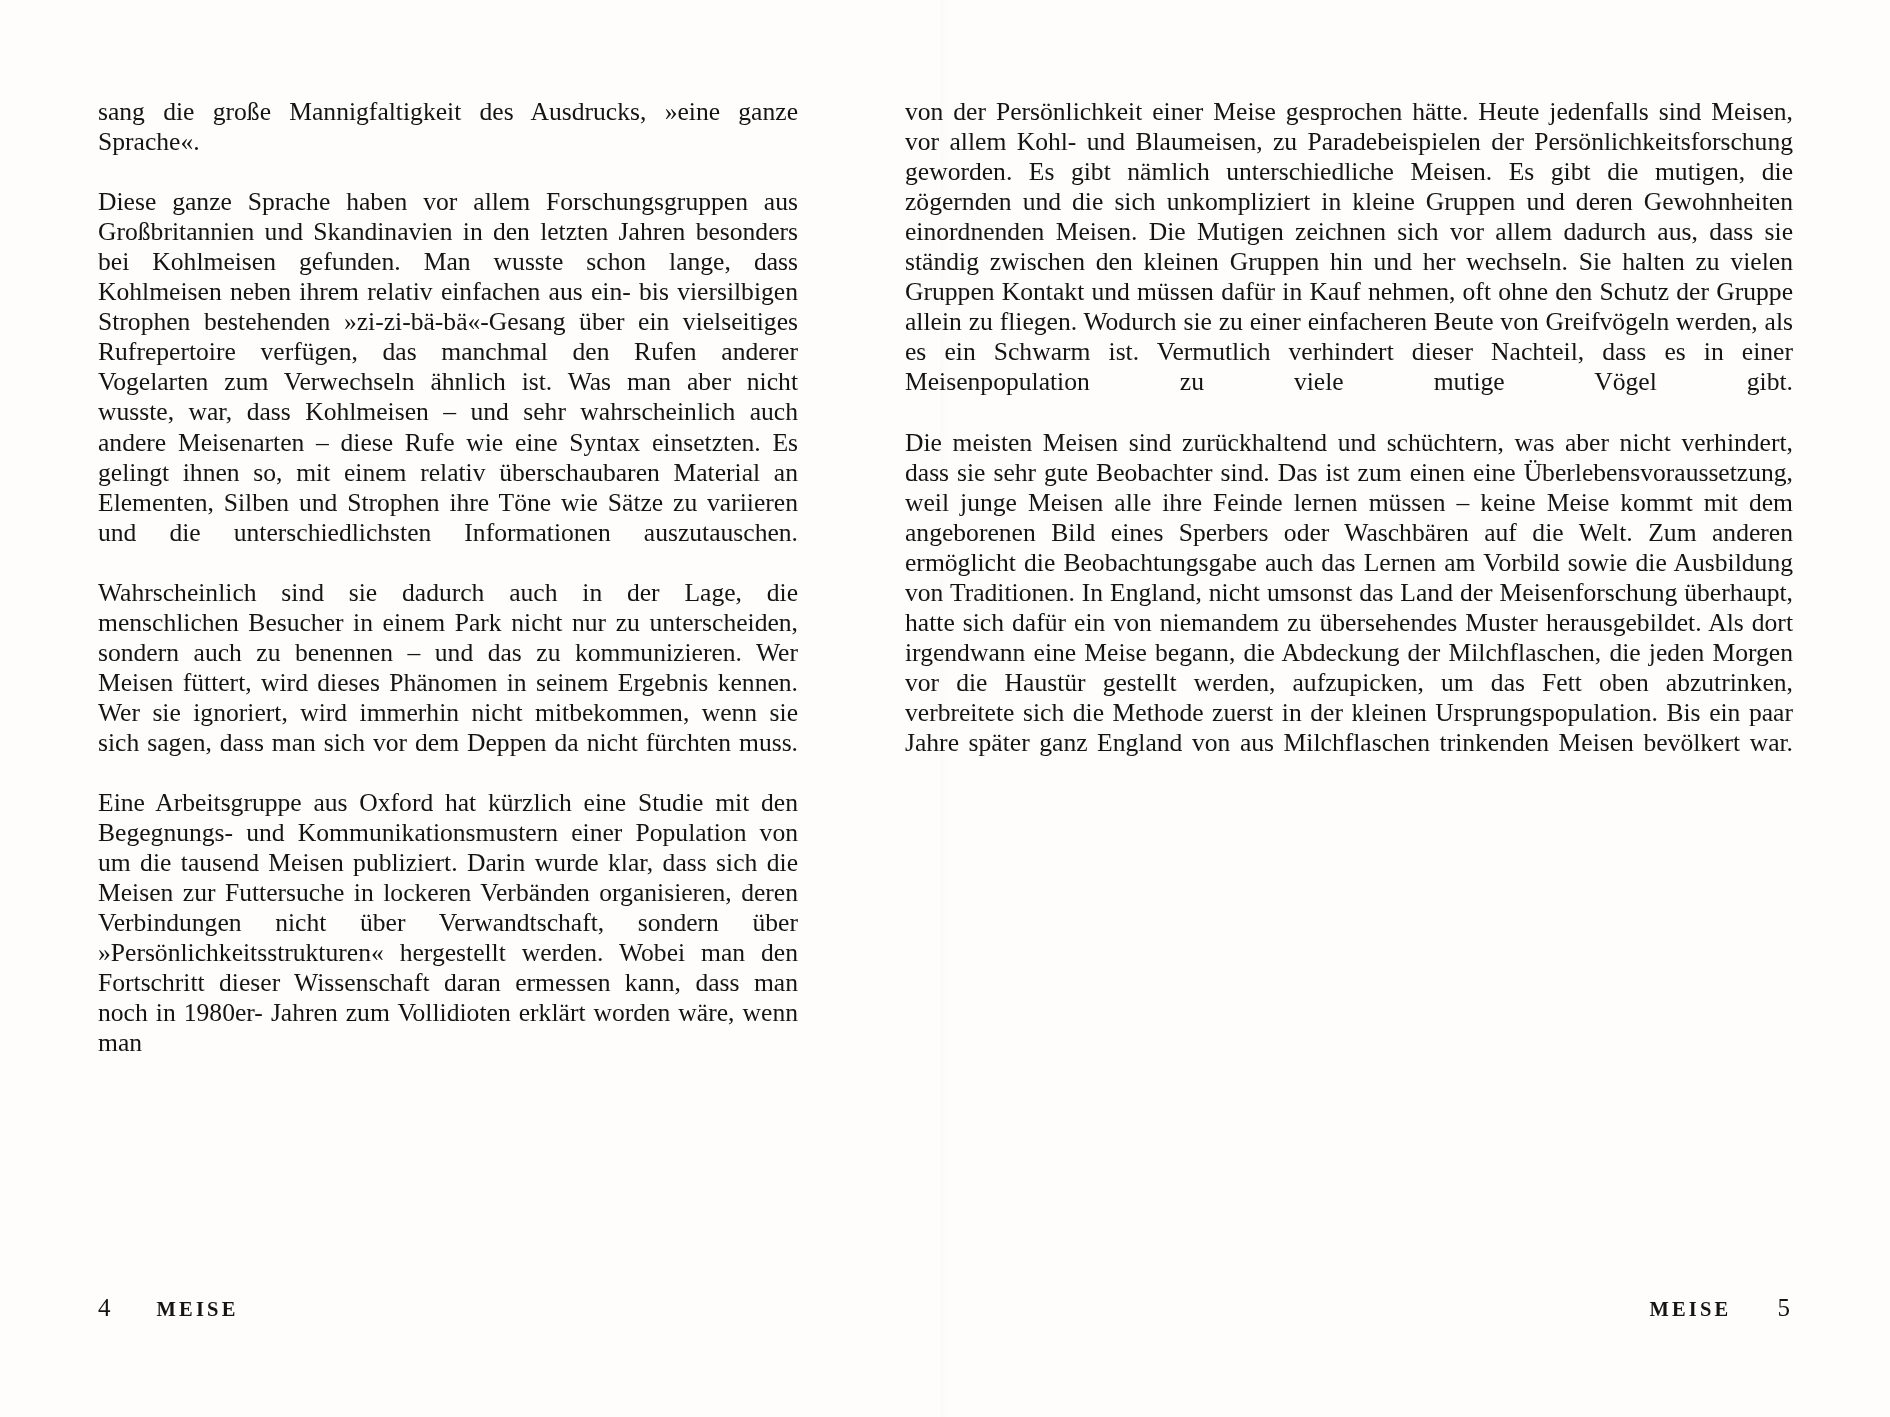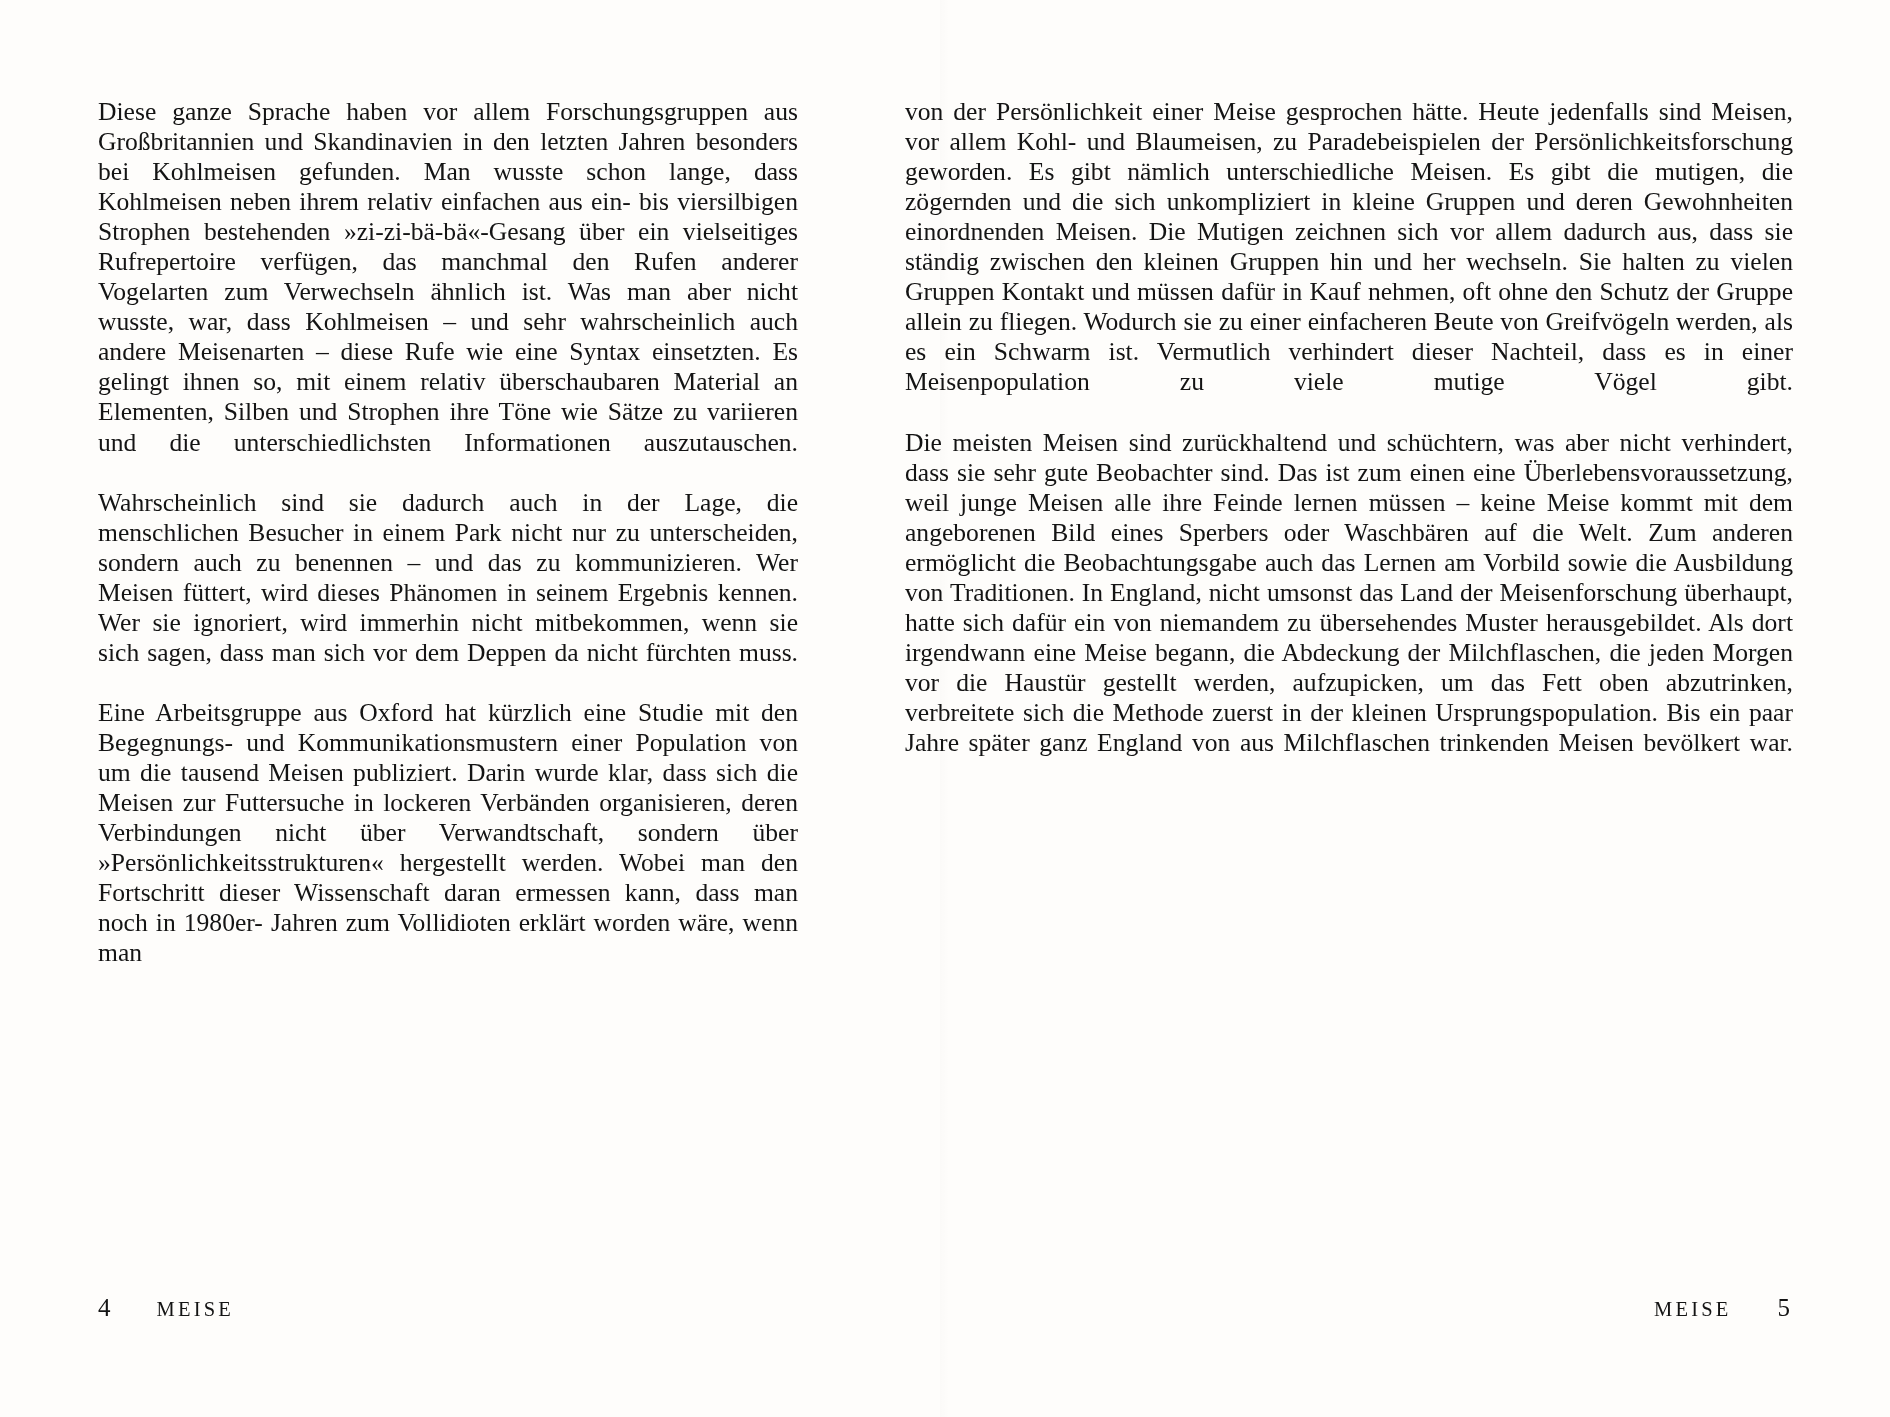--- a/index.html
+++ b/index.html
@@ -81,20 +81,21 @@
   }
   .folio {
     font-size: 25px;
     font-weight: 400;
   }
   .runhead-label {
     font-size: 20.5px;
     letter-spacing: 3.2px;
     font-variant: small-caps;
     text-transform: uppercase;
+    font-weight: bold;
   }
 
   .foot-left {
     left: 98px;
     display: flex;
     align-items: baseline;
     gap: 46px;
   }
   .foot-right {
     right: 100px;
@@ -116,20 +117,21 @@
   }
 </style>
 </head>
 <body>
 
 <div class="spread">
 
   <div class="page page-left">
 
     <div class="textblock textblock-left">
+      <p class="para">sang die große Mannigfaltigkeit des Ausdrucks, »eine ganze Sprache«.</p>
       <p class="para">Diese ganze Sprache haben vor allem Forschungsgruppen aus Großbritannien und Skandinavien in den letzten Jahren besonders bei Kohlmeisen gefunden. Man wusste schon lan­ge, dass Kohlmeisen neben ihrem relativ einfachen aus ein- bis viersilbigen Strophen bestehenden »zi-zi-bä-bä«-Gesang über ein vielseitiges Rufrepertoire verfügen, das manchmal den Rufen anderer Vogelarten zum Verwechseln ähnlich ist. Was man aber nicht wusste, war, dass Kohlmeisen – und sehr wahrscheinlich auch andere Meisenarten – diese Rufe wie eine Syntax einsetzten. Es gelingt ihnen so, mit einem relativ überschaubaren Material an Elementen, Silben und Strophen ihre Töne wie Sätze zu variieren und die unter­schiedlichsten Informationen auszutauschen.</p>
       <p class="para">Wahrscheinlich sind sie dadurch auch in der Lage, die menschlichen Besucher in einem Park nicht nur zu unter­scheiden, sondern auch zu benennen – und das zu kom­munizieren. Wer Meisen füttert, wird dieses Phänomen in seinem Ergebnis kennen. Wer sie ignoriert, wird immerhin nicht mitbekommen, wenn sie sich sagen, dass man sich vor dem Deppen da nicht fürchten muss.</p>
       <p class="para">Eine Arbeitsgruppe aus Oxford hat kürzlich eine Studie mit den Begegnungs- und Kommunikationsmustern einer Population von um die tausend Meisen publiziert. Darin wurde klar, dass sich die Meisen zur Futtersuche in lockeren Verbänden organisieren, deren Verbindungen nicht über Verwandtschaft, sondern über »Persönlichkeitsstrukturen« hergestellt werden. Wobei man den Fortschritt dieser Wis­senschaft daran ermessen kann, dass man noch in 1980er- Jahren zum Vollidioten erklärt worden wäre, wenn man</p>
     </div>
 
     <div class="runfoot foot-left">
       <span class="folio">4</span>
       <span class="runhead-label">MEISE</span>
     </div>
 

